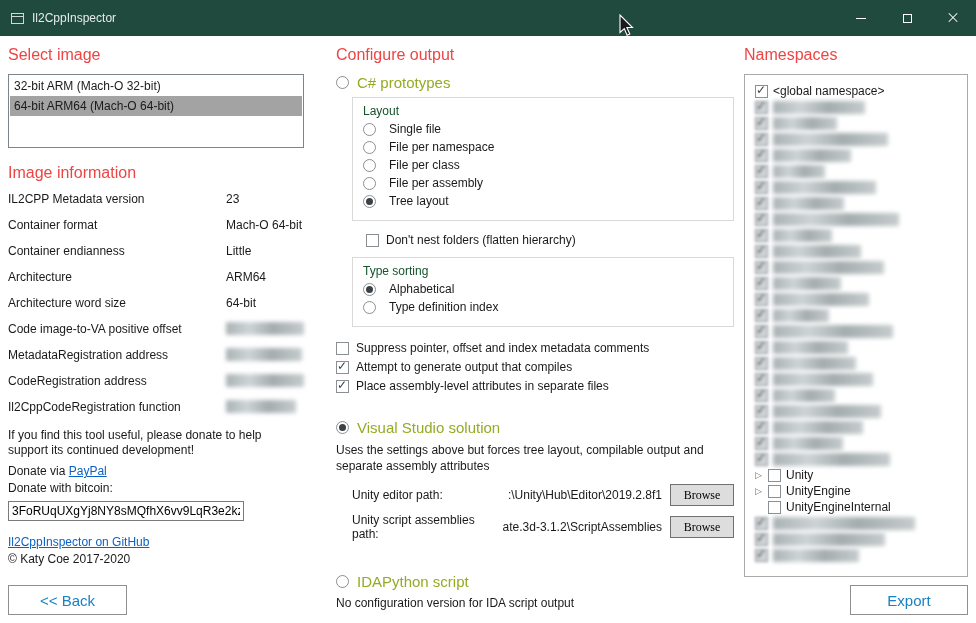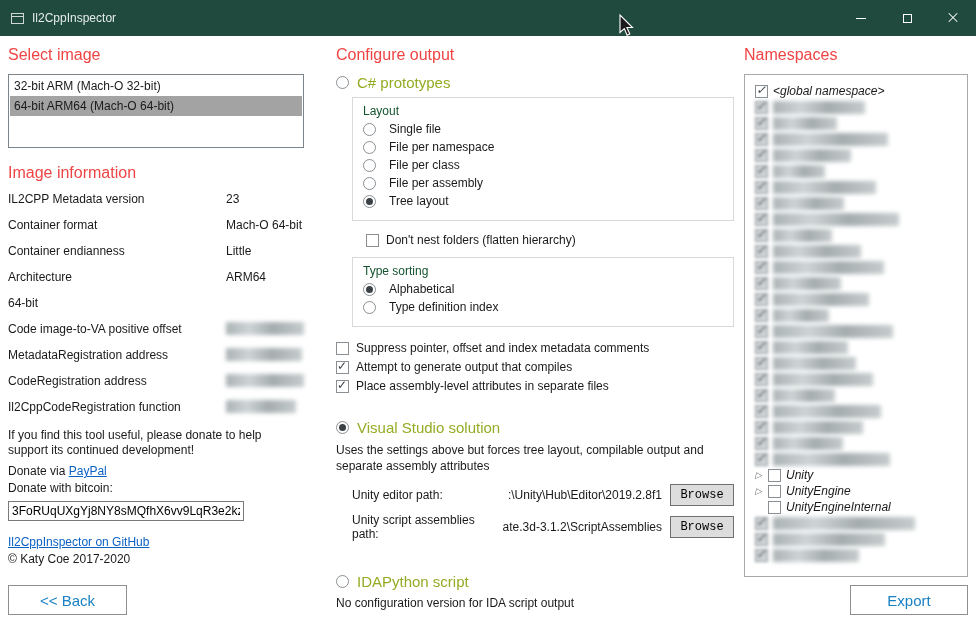--- a/index.html
+++ b/index.html
@@ -58,27 +58,27 @@
   .groupbox{border:1px solid #d9d9d9;margin:4px 0 12px 16px;padding:4px 10px 8px;}
   .groupbox-label{color:#14532d;margin:2px 0 4px;}
   .option-row{display:flex;align-items:center;gap:13px;margin:4px 0;}
   .check-row{display:flex;align-items:center;gap:7px;margin:5px 0;}
   .flatten-row{margin:12px 0 10px;padding-left:30px;}
   .stack{margin-top:14px;}
   .vs-section{margin-top:26px;}
   .vs-desc{margin:4px 0 10px;line-height:16px;width:392px;}
   .path-row{display:flex;align-items:center;margin:7px 0 7px 16px;}
   .path-value{margin-left:auto;margin-right:8px;white-space:nowrap;}
-  .browse-btn{width:64px;height:22px;background:#ddd;border:1px solid #707070;font-family:Liberation Mono, monospace;font-size:12px;
+  .browse-btn{width:64px;height:22px;background:#ddd;border:1px solid #707070;font-family:Liberation Serif, serif;font-size:12px;
     display:flex;align-items:center;justify-content:center;flex-shrink:0;cursor:default;}
   .ida-section{margin-top:32px;}
   .ida-desc{margin:4px 0;line-height:15px;}
 
   
-  .ns-panel{border:1px solid #a9a9a9;margin-top:4px;height:503px;padding:8px 6px 8px 10px;box-sizing:border-box;overflow:hidden;font-style:italic;}
+  .ns-panel{border:1px solid #a9a9a9;margin-top:4px;height:503px;padding:8px 6px 8px 10px;box-sizing:border-box;overflow:hidden;}
   .ns-row{display:flex;align-items:center;gap:5px;height:16px;font-size:12px;white-space:nowrap;}
   .expander{width:8px;flex-shrink:0;color:#6e6e6e;font-size:9px;line-height:16px;}
   .ns-indent{width:8px;flex-shrink:0;}
 
   
   .cursor{position:absolute;left:616px;top:14px;width:20px;height:24px;z-index:99;pointer-events:none;}
 </style>
 </head>
 <body>
 
@@ -126,20 +126,21 @@
       </div>
       <div class="info-row">
         <span class="info-key">Container endianness</span>
         <span class="info-value">Little</span>
       </div>
       <div class="info-row">
         <span class="info-key">Architecture</span>
         <span class="info-value">ARM64</span>
       </div>
       <div class="info-row">
+        <span class="info-key">Architecture word size</span>
         <span class="info-value">64-bit</span>
       </div>
       <div class="info-row">
         <span class="info-key">Code image-to-VA positive offset</span>
         <span class="blur-bar" style="width:84px"></span>
       </div>
       <div class="info-row">
         <span class="info-key">MetadataRegistration address</span>
         <span class="blur-bar" style="width:76px"></span>
       </div>

